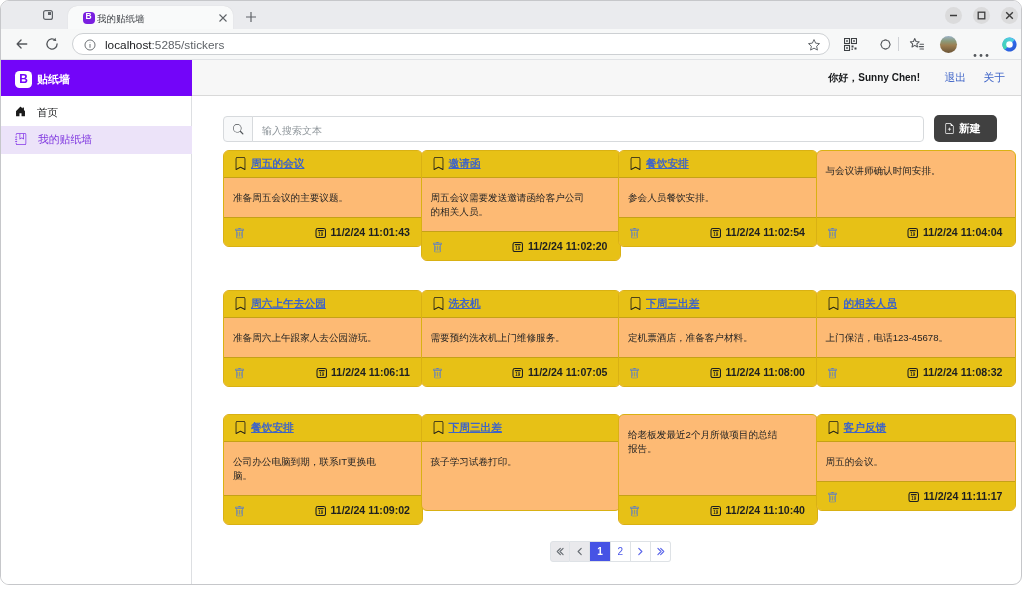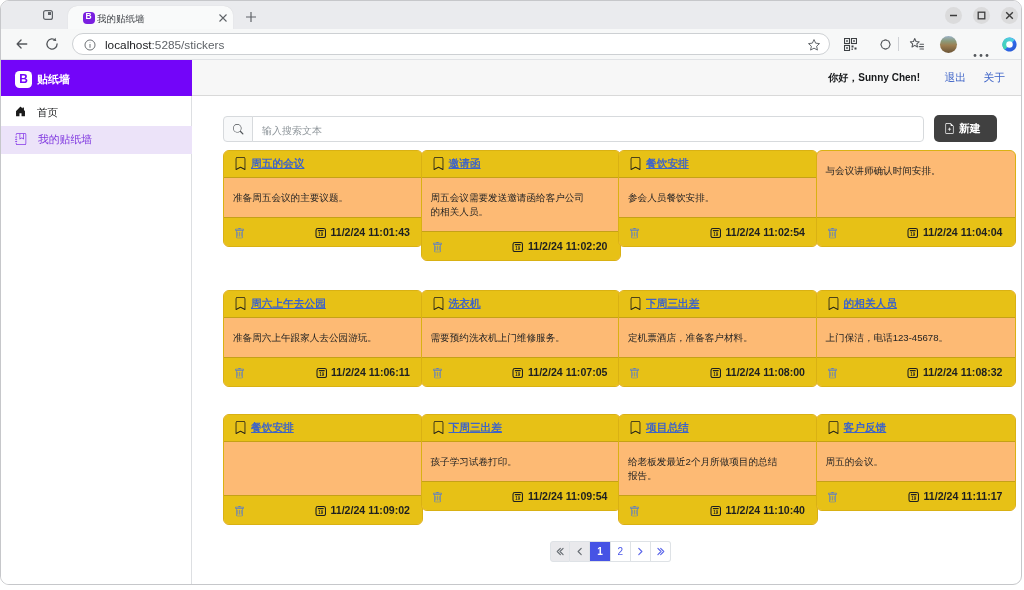--- a/index.html
+++ b/index.html
@@ -320,53 +320,40 @@
       </div>
     </div>
   <div class="row3">
       <div class="card h2" style="left:0px">
         <div class="chead">
           <svg width="13" height="13" viewBox="0 0 16 16" fill="#1a1a1a">
             <path d="M2 2a2 2 0 0 1 2-2h8a2 2 0 0 1 2 2v13.5a.5.5 0 0 1-.777.416L8 13.101l-5.223 2.815A.5.5 0 0 1 2 15.5zm2-1a1 1 0 0 0-1 1v12.566l4.723-2.482a.5.5 0 0 1 .554 0L13 14.566V2a1 1 0 0 0-1-1z"></path>
           </svg>
           <span class="ctitle">餐饮安排</span>
         </div>
+        <div class="cbody">公司办公电脑到期，联系IT更换电<br>脑。</div>
         <div class="cfoot"><svg width="11" height="11" viewBox="0 0 16 16" fill="#5d7ec8">
             <path d="M5.5 5.5A.5.5 0 0 1 6 6v6a.5.5 0 0 1-1 0V6a.5.5 0 0 1 .5-.5m2.5 0a.5.5 0 0 1 .5.5v6a.5.5 0 0 1-1 0V6a.5.5 0 0 1 .5-.5m3 .5a.5.5 0 0 0-1 0v6a.5.5 0 0 0 1 0z"></path>
             <path d="M14.5 3a1 1 0 0 1-1 1H13v9a2 2 0 0 1-2 2H5a2 2 0 0 1-2-2V4h-.5a1 1 0 0 1-1-1V2a1 1 0 0 1 1-1H6a1 1 0 0 1 1-1h2a1 1 0 0 1 1 1h3.5a1 1 0 0 1 1 1zM4.118 4 4 4.059V13a1 1 0 0 0 1 1h6a1 1 0 0 0 1-1V4.059L11.882 4zM2.5 3h11V2h-11z"></path>
           </svg><span class="cdate"><svg width="11.5" height="11.5" viewBox="0 0 16 16">
               <rect x="1.4" y="2.2" width="13.2" height="12.4" rx="2.6" fill="none" stroke="#1d1f21" stroke-width="1.5"></rect>
               <path d="M4 4.9h8" stroke="#1d1f21" stroke-width="1.8"></path>
               <text x="8.1" y="13.1" font-size="6.2" font-weight="bold" text-anchor="middle" font-family="Liberation Sans" fill="#1d1f21">19</text>
             </svg>11/2/24 11:09:02</span></div>
       </div>
       <div class="card h1" style="left:197.5px">
         <div class="chead">
           <svg width="13" height="13" viewBox="0 0 16 16" fill="#1a1a1a">
             <path d="M2 2a2 2 0 0 1 2-2h8a2 2 0 0 1 2 2v13.5a.5.5 0 0 1-.777.416L8 13.101l-5.223 2.815A.5.5 0 0 1 2 15.5zm2-1a1 1 0 0 0-1 1v12.566l4.723-2.482a.5.5 0 0 1 .554 0L13 14.566V2a1 1 0 0 0-1-1z"></path>
           </svg>
           <span class="ctitle">下周三出差</span>
         </div>
         <div class="cbody">孩子学习试卷打印。</div>
-        <div class="cfoot"><svg width="11" height="11" viewBox="0 0 16 16" fill="#5d7ec8">
-            <path d="M5.5 5.5A.5.5 0 0 1 6 6v6a.5.5 0 0 1-1 0V6a.5.5 0 0 1 .5-.5m2.5 0a.5.5 0 0 1 .5.5v6a.5.5 0 0 1-1 0V6a.5.5 0 0 1 .5-.5m3 .5a.5.5 0 0 0-1 0v6a.5.5 0 0 0 1 0z"></path>
-            <path d="M14.5 3a1 1 0 0 1-1 1H13v9a2 2 0 0 1-2 2H5a2 2 0 0 1-2-2V4h-.5a1 1 0 0 1-1-1V2a1 1 0 0 1 1-1H6a1 1 0 0 1 1-1h2a1 1 0 0 1 1 1h3.5a1 1 0 0 1 1 1zM4.118 4 4 4.059V13a1 1 0 0 0 1 1h6a1 1 0 0 0 1-1V4.059L11.882 4zM2.5 3h11V2h-11z"></path>
-          </svg><span class="cdate"><svg width="11.5" height="11.5" viewBox="0 0 16 16">
-              <rect x="1.4" y="2.2" width="13.2" height="12.4" rx="2.6" fill="none" stroke="#1d1f21" stroke-width="1.5"></rect>
-              <path d="M4 4.9h8" stroke="#1d1f21" stroke-width="1.8"></path>
-              <text x="8.1" y="13.1" font-size="6.2" font-weight="bold" text-anchor="middle" font-family="Liberation Sans" fill="#1d1f21">19</text>
-            </svg>11/2/24 11:09:54</span></div>
       </div>
       <div class="card h2" style="left:395px">
-        <div class="chead">
-          <svg width="13" height="13" viewBox="0 0 16 16" fill="#1a1a1a">
-            <path d="M2 2a2 2 0 0 1 2-2h8a2 2 0 0 1 2 2v13.5a.5.5 0 0 1-.777.416L8 13.101l-5.223 2.815A.5.5 0 0 1 2 15.5zm2-1a1 1 0 0 0-1 1v12.566l4.723-2.482a.5.5 0 0 1 .554 0L13 14.566V2a1 1 0 0 0-1-1z"></path>
-          </svg>
-          <span class="ctitle">项目总结</span>
-        </div>
         <div class="cbody">给老板发最近2个月所做项目的总结<br>报告。</div>
         <div class="cfoot"><svg width="11" height="11" viewBox="0 0 16 16" fill="#5d7ec8">
             <path d="M5.5 5.5A.5.5 0 0 1 6 6v6a.5.5 0 0 1-1 0V6a.5.5 0 0 1 .5-.5m2.5 0a.5.5 0 0 1 .5.5v6a.5.5 0 0 1-1 0V6a.5.5 0 0 1 .5-.5m3 .5a.5.5 0 0 0-1 0v6a.5.5 0 0 0 1 0z"></path>
             <path d="M14.5 3a1 1 0 0 1-1 1H13v9a2 2 0 0 1-2 2H5a2 2 0 0 1-2-2V4h-.5a1 1 0 0 1-1-1V2a1 1 0 0 1 1-1H6a1 1 0 0 1 1-1h2a1 1 0 0 1 1 1h3.5a1 1 0 0 1 1 1zM4.118 4 4 4.059V13a1 1 0 0 0 1 1h6a1 1 0 0 0 1-1V4.059L11.882 4zM2.5 3h11V2h-11z"></path>
           </svg><span class="cdate"><svg width="11.5" height="11.5" viewBox="0 0 16 16">
               <rect x="1.4" y="2.2" width="13.2" height="12.4" rx="2.6" fill="none" stroke="#1d1f21" stroke-width="1.5"></rect>
               <path d="M4 4.9h8" stroke="#1d1f21" stroke-width="1.8"></path>
               <text x="8.1" y="13.1" font-size="6.2" font-weight="bold" text-anchor="middle" font-family="Liberation Sans" fill="#1d1f21">19</text>
             </svg>11/2/24 11:10:40</span></div>
       </div>

